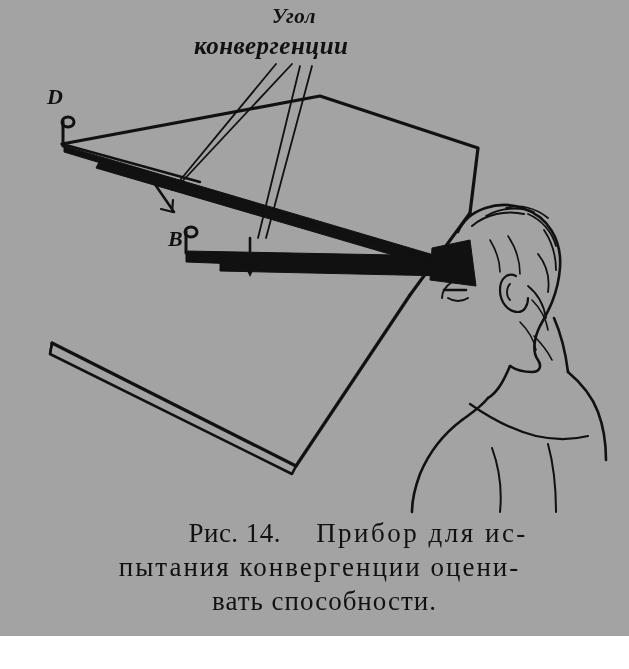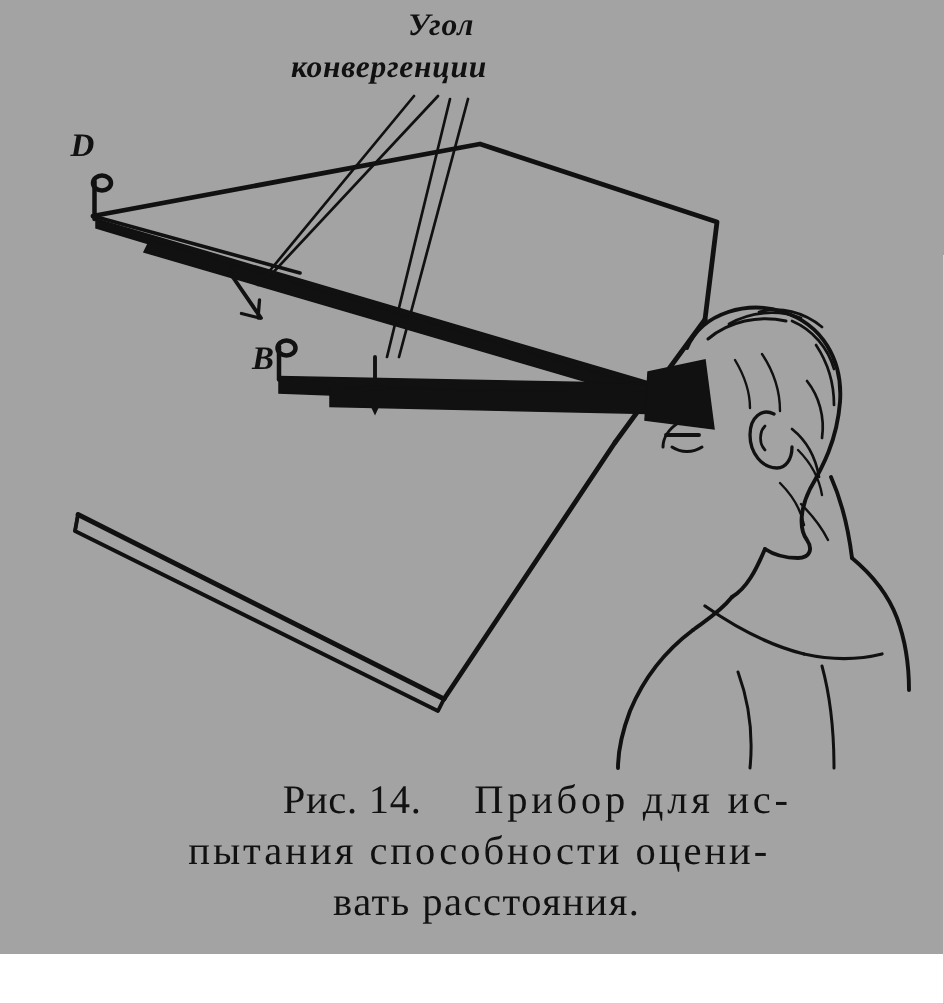--- a/index.html
+++ b/index.html
@@ -32,21 +32,21 @@
   }
   #anno-line1 {
     left: 272px;
     top: 4px;
     font-size: 21px;
     letter-spacing: 0.5px;
   }
   #anno-line2 {
     left: 194px;
     top: 32px;
-    font-size: 21px;
+    font-size: 25px;
     letter-spacing: 0.5px;
   }
   #label-d {
     left: 47px;
     top: 84px;
     font-size: 22px;
   }
   #label-b {
     left: 168px;
     top: 226px;
@@ -201,17 +201,17 @@
 
   <div class="anno-label" id="anno-line1">Угол</div>
   <div class="anno-label" id="anno-line2">конвергенции</div>
   <div class="anno-label" id="label-d">D</div>
   <div class="anno-label" id="label-b">B</div>
 
   <div id="caption">
     <span class="cap-line cap-line1">
       <span class="cap-fignum">Рис. 14.</span><span class="cap-text1">Прибор для ис-</span>
     </span>
-    <span class="cap-line cap-line2">пытания  способности  оцени-</span>
-    <span class="cap-line cap-line3">вать расстояния.</span>
+    <span class="cap-line cap-line2">пытания  конвергенции  оцени-</span>
+    <span class="cap-line cap-line3">вать способности.</span>
   </div>
 
 </div>
 
 </body></html>

